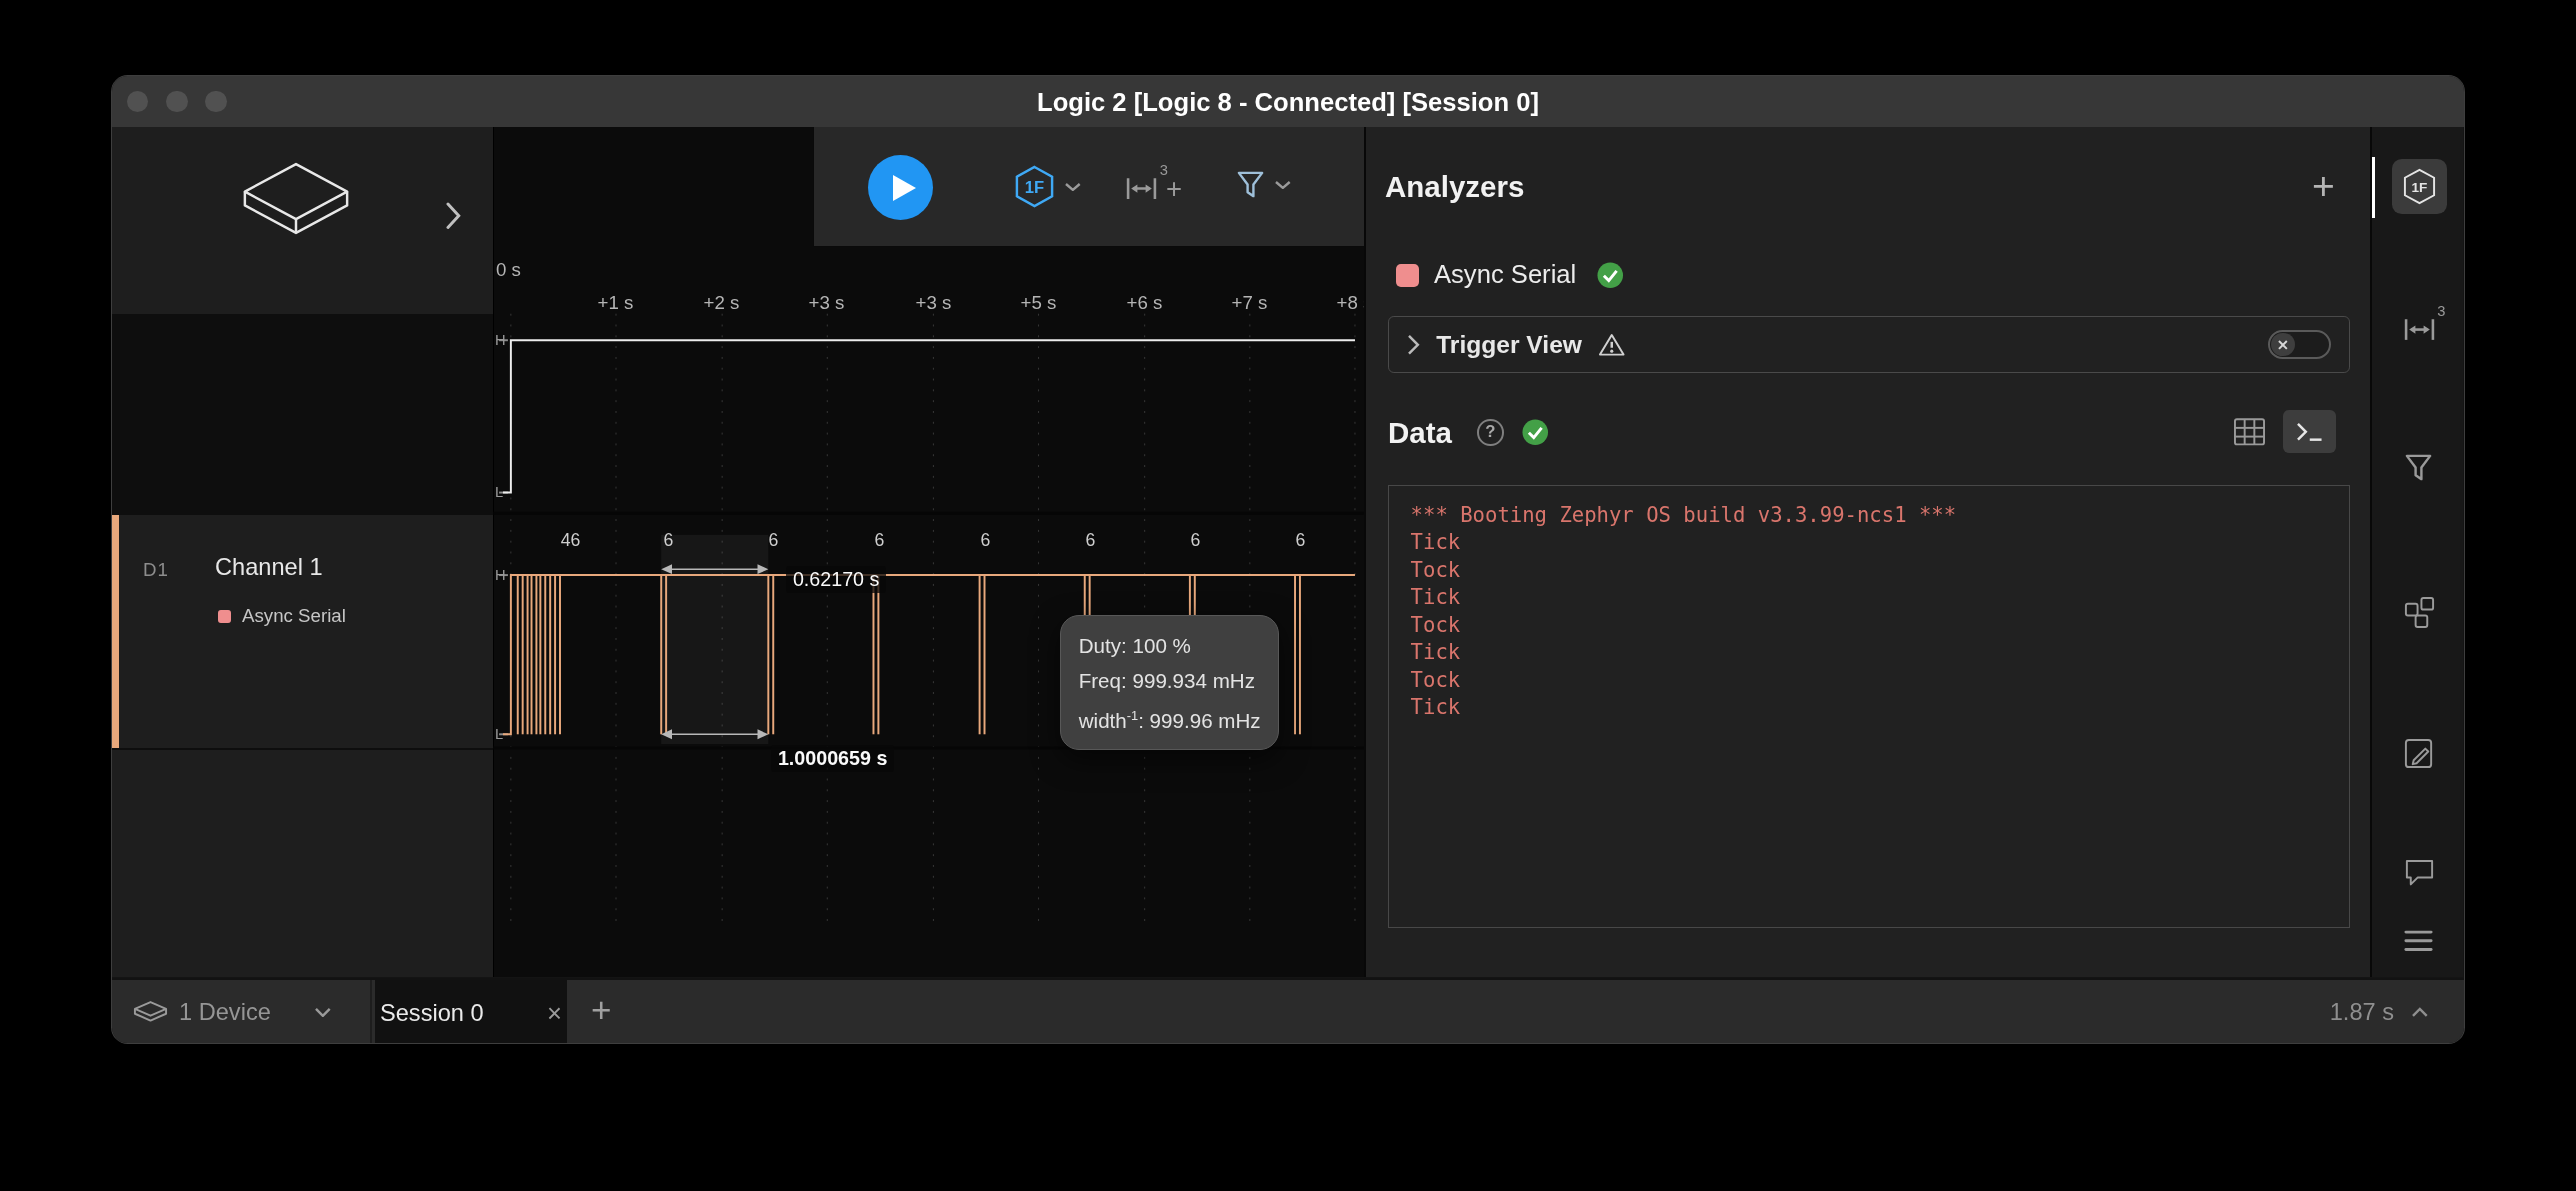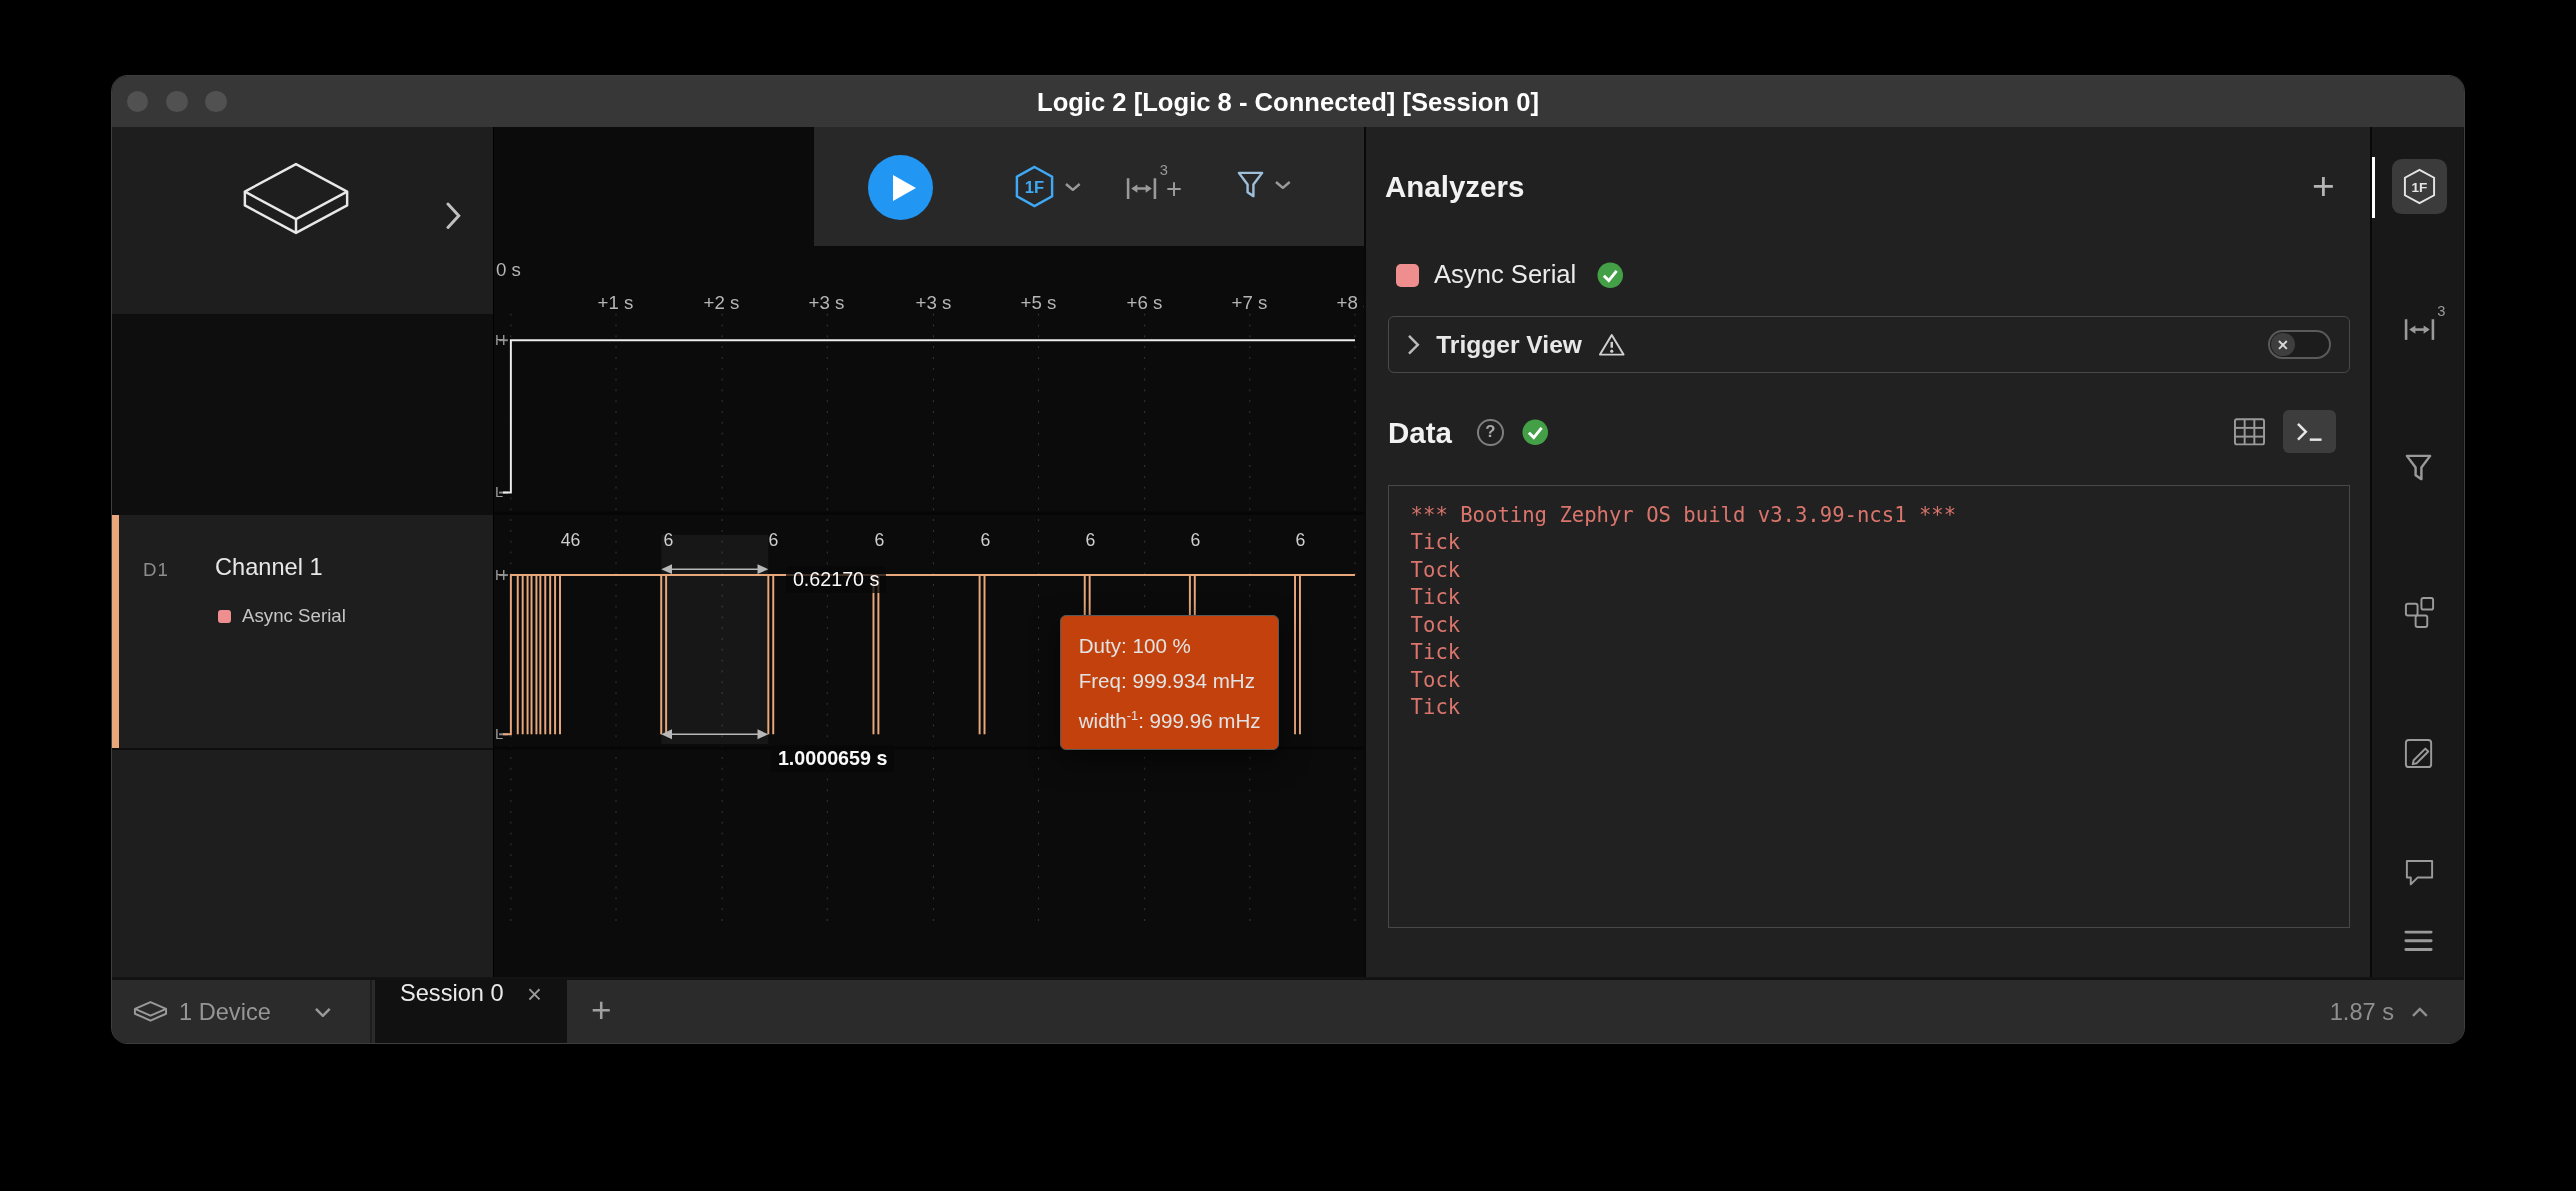--- a/index.html
+++ b/index.html
@@ -26,21 +26,21 @@
   .play-tri{width:0;height:0;border-left:23.6px solid #fff;border-top:13.8px solid transparent;border-bottom:13.8px solid transparent;margin-left:7.9px}
   .tb-item{position:absolute;display:flex;align-items:center;gap:7.9px;cursor:pointer}
   .tb-plus{font-size:27.5px;color:#9a9a9a;font-weight:400}
   .badge3{position:absolute;top:-7.9px;right:-9.8px;font-size:14.7px;color:#9a9a9a}
   .tick0{position:absolute;left:384px;top:183px;font-size:18.7px;color:#b5b5b5}
   .tick{position:absolute;top:216px;width:69px;text-align:center;font-size:18.7px;color:#b5b5b5}
   .hl{position:absolute;font-size:14.7px;color:#9a9a9a}
   .count{position:absolute;top:454px;width:49px;text-align:center;font-size:17.7px;color:#cfcfcf}
   .meas{position:absolute;font-size:19.7px;color:#fafafa;background:rgba(8,8,8,.75);padding:2px 6.9px;border-radius:2.9px}
   .meas.bold{font-weight:700}
-  .tooltip{left:948px;top:539px;background:#c2410c;border:1px solid #585858;border-radius:6px;padding:11.8px 17.7px;box-shadow:0 9.8px 27.5px rgba(0,0,0,.55)}
+  .tooltip{left:948px;top:539px;background:#404040;border:1px solid #585858;border-radius:19px;padding:11.8px 17.7px;box-shadow:0 9.8px 27.5px rgba(0,0,0,.55)}
   .tooltip div{font-size:20.6px;line-height:35px;color:#e3e3e3;white-space:nowrap}
   .tooltip sup{font-size:12.8px}
   
   .right-panel{left:1252px;top:51px;width:1007px;height:850px;background:#212121;border-left:2px solid #080808}
   .rp-title{position:absolute;font-size:29.5px;font-weight:700;color:#f2f2f2}
   .plus-btn{position:absolute;font-size:39px;font-weight:300;color:#b4b4b4;cursor:pointer;line-height:39px}
   .an-name{position:absolute;font-size:25.6px;color:#ececec;cursor:pointer}
   .trigger-box{position:absolute;left:1276px;top:240px;width:962px;height:57px;border:1px solid #4a4a4a;border-radius:5.9px;display:flex;align-items:center;padding:0 17.7px;gap:15.7px;cursor:pointer}
   .trigger-label{font-size:24.6px;font-weight:600;color:#e8e8e8}
   .toggle{margin-left:auto;width:63px;height:29.5px;border:2px solid #5a5a5a;border-radius:15.7px;background:#1c1c1c;position:relative;cursor:pointer}
@@ -49,21 +49,21 @@
   .term-btn{position:absolute;left:2171px;top:334px;width:53px;height:43px;background:#3d3d3d;border-radius:5.9px;display:flex;align-items:center;justify-content:center;cursor:pointer}
   .terminal{position:absolute;left:1276px;top:409px;width:962px;height:443px;border:1px solid #484848;padding:15.7px 21.6px;font-family:"DejaVu Sans Mono",monospace;font-size:20.6px;line-height:27.5px;color:#d9756c;overflow:hidden}
   
   .rail{left:2258px;top:51px;width:93px;height:850px;background:#181818;border-left:2px solid #080808}
   .rail-ind{position:absolute;left:0;top:29.5px;width:2.9px;height:61px;background:#fff}
   .rail-active{position:absolute;left:19.7px;top:32px;width:55px;height:55px;background:#3b3b3b;border-radius:9.8px;display:flex;align-items:center;justify-content:center;cursor:pointer}
   .rail-icon{position:absolute;left:30.5px;cursor:pointer}
   
   .bottombar{left:0;top:902px;width:2352px;height:66px;background:#2b2b2b;border-top:2px solid #121212}
   .bb-label{position:absolute;font-size:23.6px;color:#969696}
-  .tab{position:absolute;left:263px;top:0;width:192px;height:66px;background:#111;display:flex;align-items:flex-start;padding:0 25px;cursor:pointer}
+  .tab{position:absolute;left:263px;top:0;width:192px;height:66px;background:#111;display:flex;align-items:center;padding:0 5px;cursor:pointer}
   .tab-label{font-size:23.6px;color:#eaeaea}
   .tab-close{margin-left:auto;font-size:25.6px;color:#9a9a9a}
   .bb-plus{position:absolute;left:479px;top:9.8px;font-size:35px;color:#a0a0a0;font-weight:300;cursor:pointer}
   .bb-divider{position:absolute;left:258px;top:0;width:2px;height:66px;background:#1d1d1d}
 </style>
 </head>
 <body>
 
 <div id="stage">
   <div id="window">

